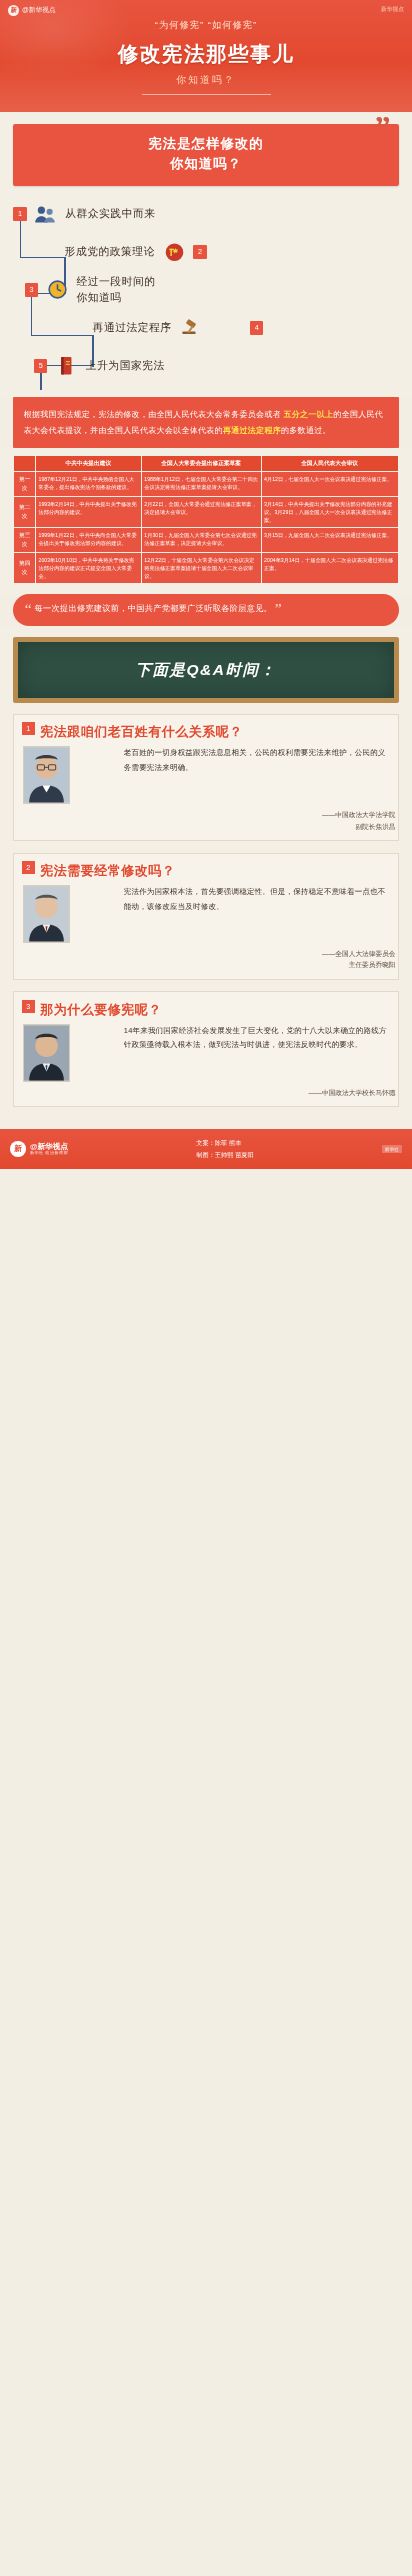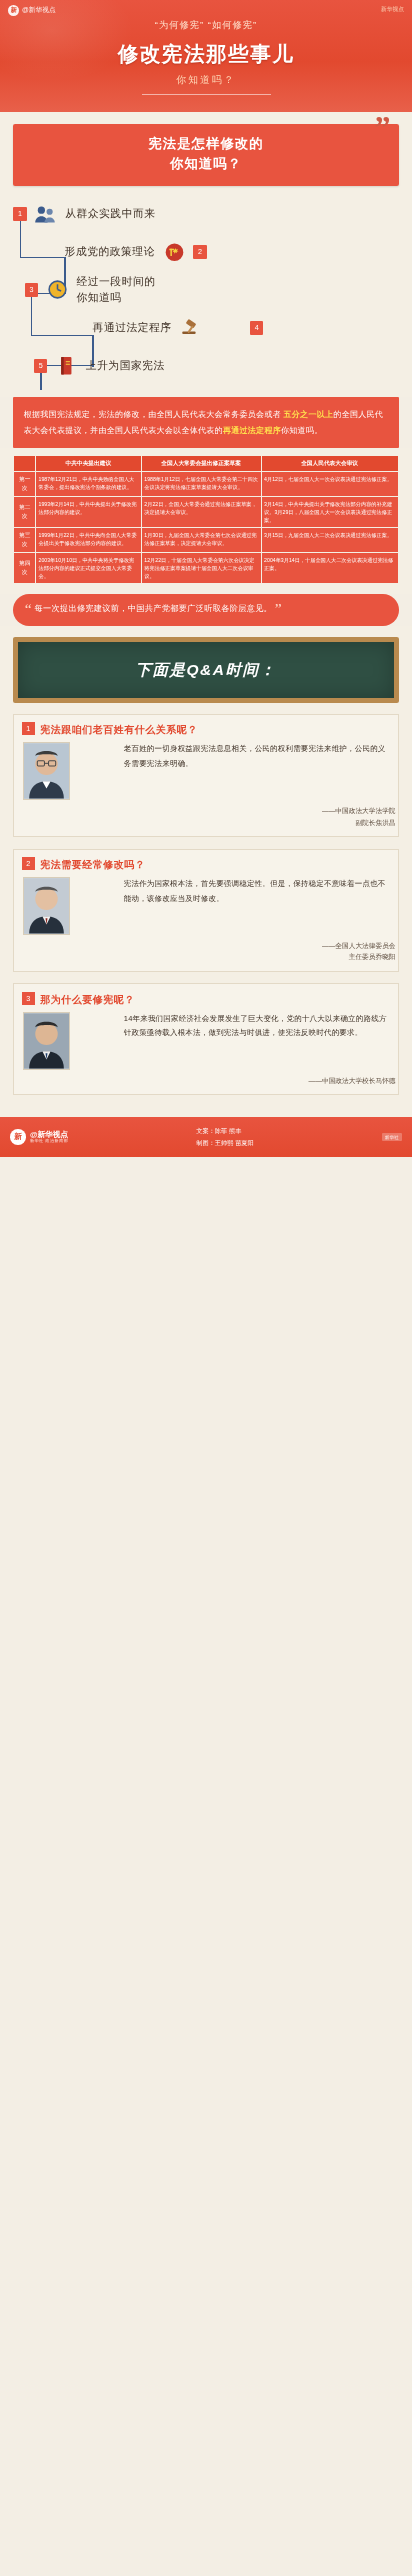--- a/index.html
+++ b/index.html
@@ -152,21 +152,21 @@
   .qa-wrap{ background:#f4efe4; padding:5.2px 13.4px 10.3px 13.4px; }
   .qa{
     background:#f7f3ea; border:0.5px solid #e3d9c6; margin-bottom:11.3px; position:relative;
     padding:0 0 8.2px 0;
   }
   .qa-head{ display:flex; align-items:flex-start; gap:5.2px; padding:7.2px 7.2px 3.1px 7.2px; }
   .qa-num{
     width:13.4px;height:13.4px;background:#e8543f;color:#fff;font-size:7.2px;
     display:flex;align-items:center;justify-content:center;flex:0 0 13.4px;
   }
-  .qa-q{ color:#e2492f; font-size:10px; font-weight:bold; letter-spacing:0.5px; padding-top:1px;}
+  .qa-q{ color:#e2492f; font-size:13px; font-weight:bold; letter-spacing:0.5px; padding-top:1px;}
   .qa-body{ display:flex; gap:6.2px; padding:2.1px 8.2px 0 8.2px; }
   .portrait{
     width:47px; height:58px; flex:0 0 47px; border:1px solid #d8cdb8; background:#cdd6dd;
     position:relative; overflow:hidden;
   }
   .qa-text{ font-size:7.5px; line-height:1.95; color:#3d2f24; letter-spacing:0.2px;margin-left:48px;}
   .qa-attrib{ text-align:right; font-size:6.7px; color:#5b4a3c; line-height:1.7; margin-top:5.2px; padding-right:2.1px;}
 
   
   .footer{
@@ -298,21 +298,21 @@
               <rect x="19" y="17" width="8" height="2" fill="#f4d03f"></rect>
             </svg>
           </span>
           <span class="step-text">上升为国家宪法</span>
         </div>
       </div>
     </div>
   </div>
 
   <div class="lawbox">
-    <span>根据我国宪法规定，宪法的修改，由全国人民代表大会常务委员会或者 </span><span class="hl">五分之一以上</span><span>的全国人民代表大会代表提议，并由全国人民代表大会以全体代表的</span><span class="hl">再通过法定程序</span><span>你知道吗。</span>
+    <span>根据我国宪法规定，宪法的修改，由全国人民代表大会常务委员会或者 </span><span class="hl">五分之一以上</span><span>的全国人民代表大会代表提议，并由全国人民代表大会以全体代表的</span><span class="hl">再通过法定程序</span><span>的多数通过。</span>
   </div>
 
   <div class="tablewrap">
     <table class="amend">
       <thead>
         <tr>
           <th></th>
           <th>中共中央提出建议</th>
           <th>全国人大常委会提出修正案草案</th>
           <th>全国人民代表大会审议</th>

